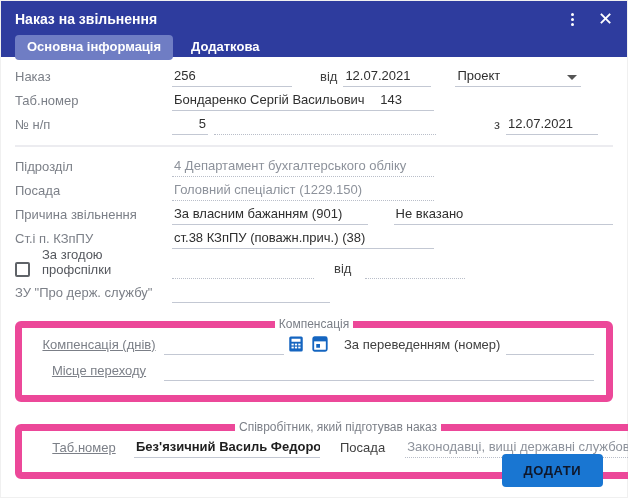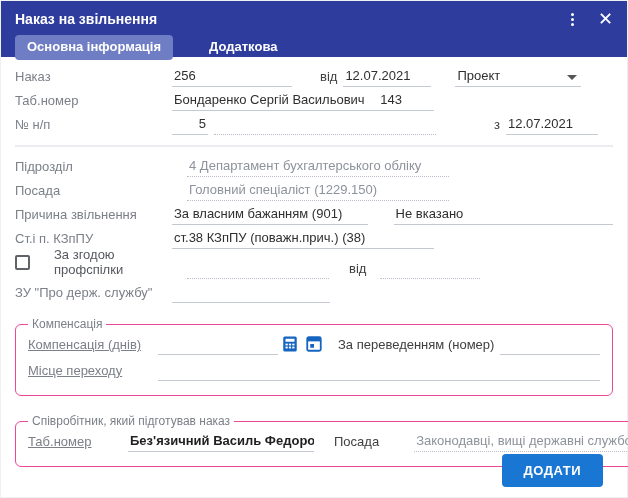--- a/index.html
+++ b/index.html
@@ -15,58 +15,58 @@
     border: 1px solid #f0f0f0; }
 
   
   .header { background: #2e3c9e; color: #fff; padding: 8px 14px 0 14px; height: 56px; }
   .header-top { display: flex; align-items: center; }
   .dialog-title { font-size: 14px; font-weight: bold; flex: 1; }
   .kebab { width: 22px; height: 20px; display: flex; flex-direction: column; align-items: center;
     justify-content: center; gap: 2px; cursor: pointer; margin-right: 14px; }
   .kebab i { width: 3px; height: 3px; background: #fff; border-radius: 50%; display: block; }
   .close-x { font-size: 18px; font-weight: bold; cursor: pointer; line-height: 18px; }
-  .tabs { display: flex; gap: 24px; margin-top: 6px; }
+  .tabs { display: flex; gap: 6px; margin-top: 6px; }
   .tab { padding: 4px 12px 6px 12px; font-size: 13px; font-weight: bold; color: #fff;
     border-radius: 4px 4px 0 0; cursor: pointer; }
   .tab.active { background: #6f7dc4; border-radius: 4px; }
 
   
   .form { padding: 8px 14px 0 14px; }
   .row { display: flex; align-items: flex-end; height: 22px; margin-bottom: 2px; }
   .lbl { color: #7b7f87; width: 157px; flex: 0 0 157px; padding-bottom: 3px; }
   .fld { border-bottom: 1px solid #c3c8d3; padding: 0 2px 3px 2px; color: #2f2f2f;
     white-space: nowrap; overflow: hidden; }
-  .fld.dis { border-bottom: 1px dotted #b9bec9; color: #8d929b; margin-left: 15px; }
+  .fld.dis { border-bottom: 1px dotted #b9bec9; color: #8d929b; }
   .sel { position: relative; padding-right: 18px; }
   .arrow { position: absolute; right: 4px; bottom: 6px; width: 0; height: 0;
     border-left: 5px solid transparent; border-right: 5px solid transparent;
     border-top: 5px solid #555; }
   .arrow.gray { border-top-color: #9a9fa8; }
   .inline-lbl { color: #404040; padding: 0 6px 3px 6px; }
   .divider { height: 2px; background: #ececf0; margin: 10px 0 8px 0; }
 
-  .chk-wrap { display: flex; align-items: center; gap: 24px; width: 157px; flex: 0 0 157px;
+  .chk-wrap { display: flex; align-items: flex-end; gap: 12px; width: 157px; flex: 0 0 157px;
     padding-bottom: 2px; }
   .chk { width: 15px; height: 15px; border: 2px solid #5f6368; border-radius: 2px;
     background: #fff; cursor: pointer; flex: 0 0 15px; }
   .chk-lbl { color: #55585e; }
 
-  fieldset { border: 1px solid #ec4899; border-radius: 6px; margin: 14px 0 0 0;
-    padding: 2px 12px 10px 12px; }
+  fieldset { border: 7px solid #ec4899; border-radius: 6px; margin: 14px 0 0 0;
+    padding: 2px 12px 10px 12px; text-align: center; }
   legend { color: #7b7f87; font-size: 12px; padding: 0 4px; }
   fieldset .row { margin-bottom: 4px; }
   fieldset .lbl { width: 130px; flex: 0 0 130px; text-decoration: underline; }
 
   .icon-btn { width: 18px; height: 18px; margin: 0 3px 2px 3px; cursor: pointer; flex: 0 0 18px; }
 
   .name-strong { font-weight: bold; color: #1f1f1f; }
 
   .footer { position: absolute; right: 24px; bottom: 10px; }
-  .btn-primary { background: #1976d2; color: #ffffff; border: none; border-radius: 4px;
+  .btn-primary { background: #1976d2; color: #0f172a; border: none; border-radius: 4px;
     padding: 9px 22px; font-size: 13px; font-weight: bold; letter-spacing: .5px;
     font-family: "Liberation Sans", sans-serif; cursor: pointer; }
 </style>
 </head>
 <body>
 
 <div class="dialog">
 
   <div class="header">
     <div class="header-top">

